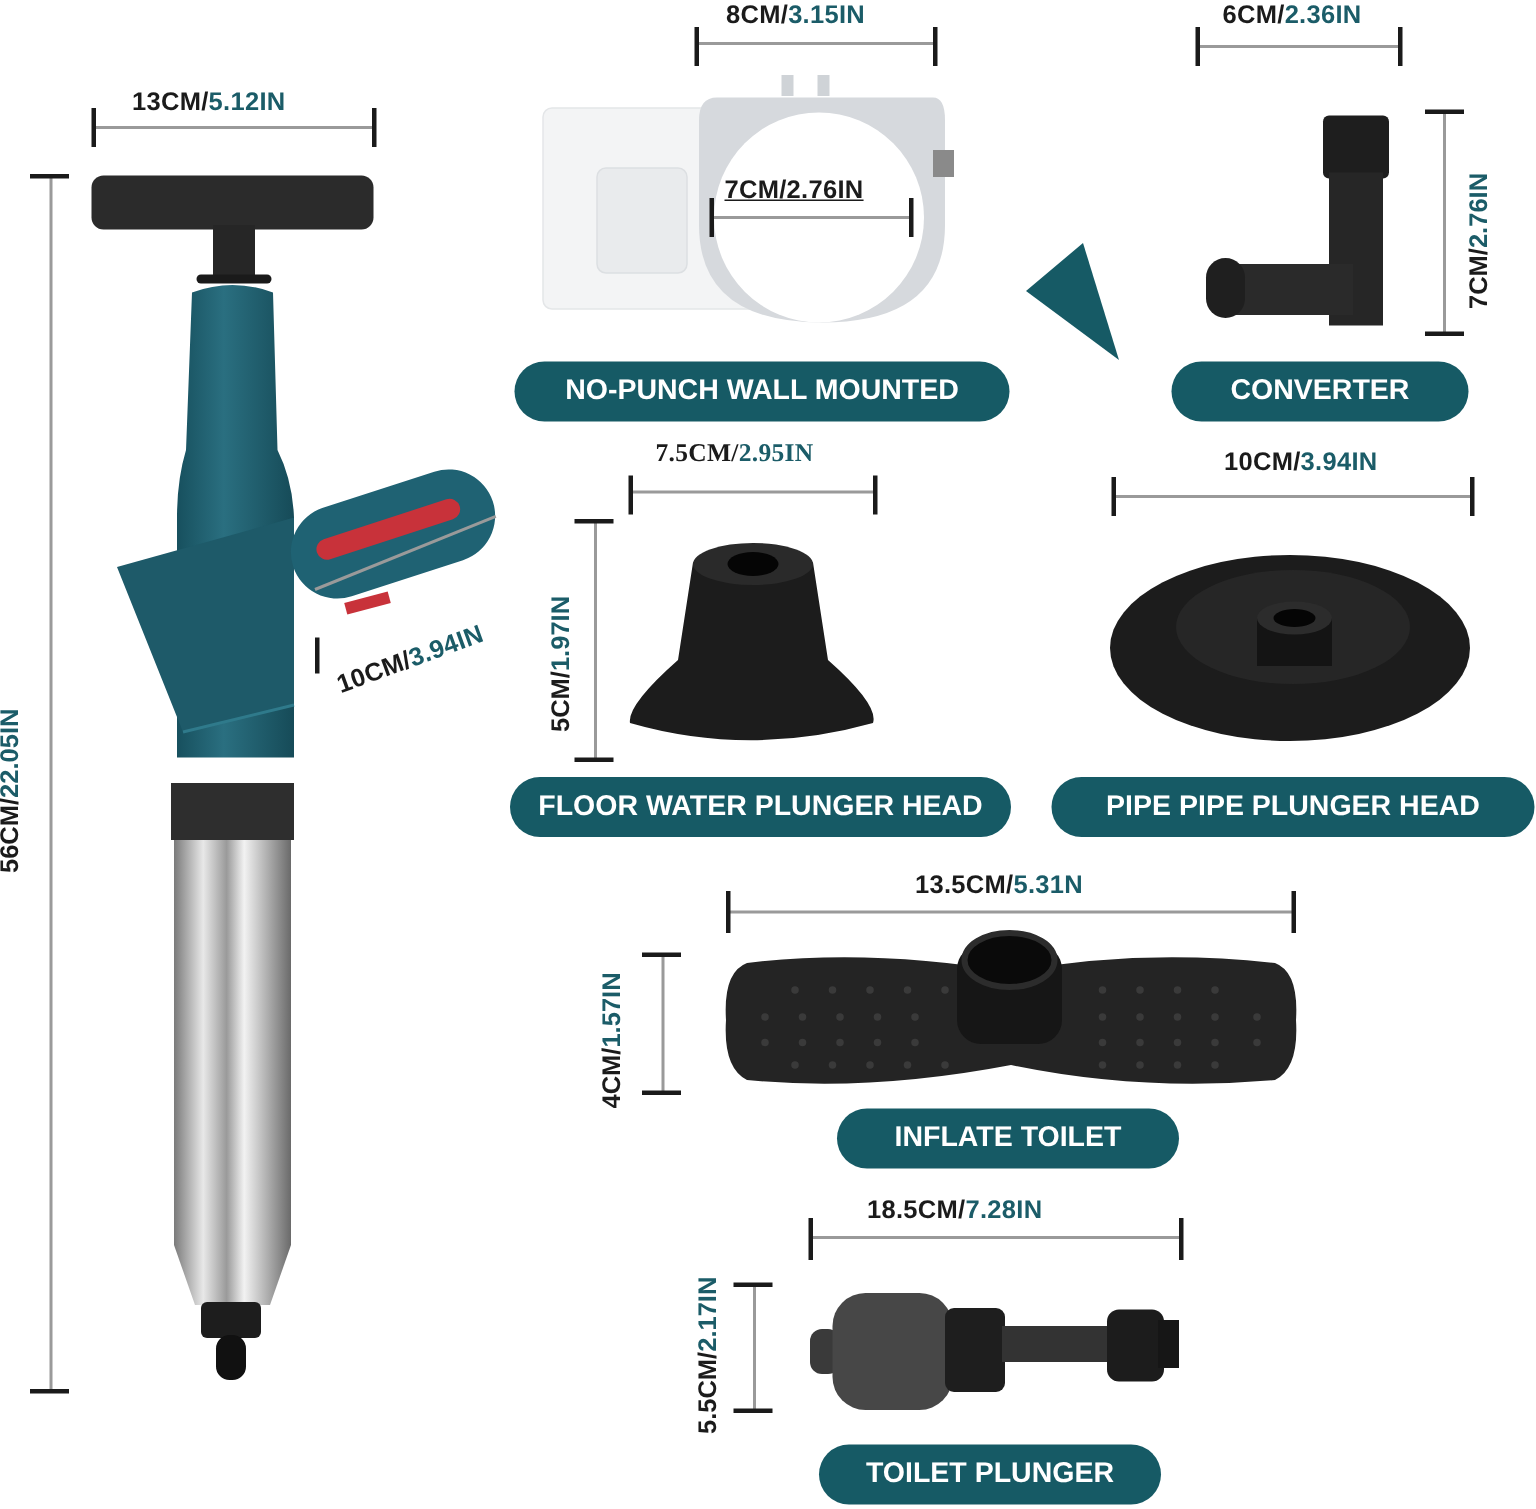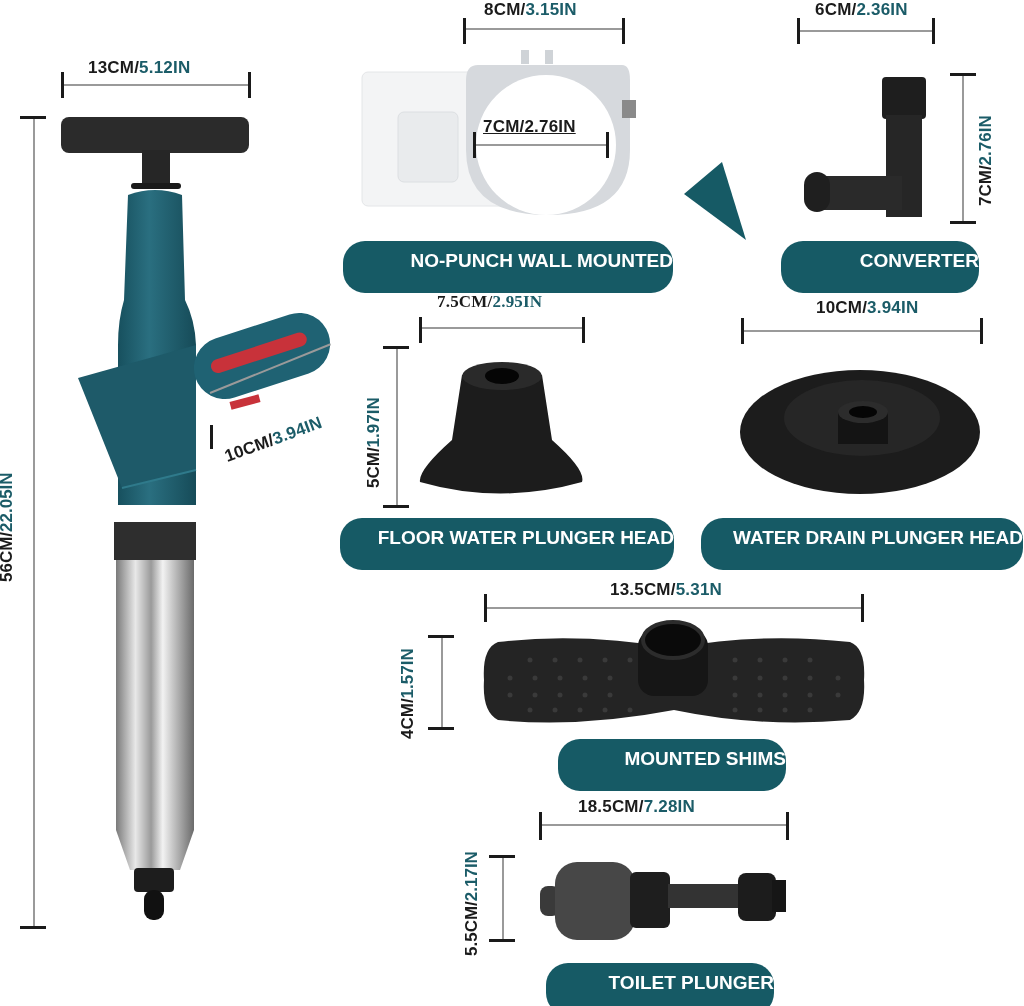--- a/index.html
+++ b/index.html
@@ -9,21 +9,21 @@
   .dim { position:absolute; font-weight:bold; font-size:17px; color:#1b1b1b; white-space:nowrap; letter-spacing:0.2px; }
   .dim .in { color:#1b5c68; }
   .vdim { position:absolute; font-weight:bold; font-size:17px; color:#1b1b1b; white-space:nowrap;
           transform-origin:left top; transform:rotate(-90deg); }
   .vdim .in { color:#1b5c68; }
   .hline { position:absolute; height:2px; background:#9a9a9a; }
   .tick { position:absolute; width:3px; background:#1a1a1a; }
   .vline { position:absolute; width:2px; background:#9a9a9a; }
   .htick { position:absolute; height:3px; background:#1a1a1a; }
   .pill { position:absolute; background:#165a65; color:#ffffff; font-weight:bold; font-size:19px;
-          border-radius:22px; height:52px; line-height:40px; text-align:right; white-space:nowrap; }
+          border-radius:22px; height:40px; line-height:40px; text-align:center; white-space:nowrap; }
 </style>
 </head>
 <body>
 
 <div>
 
   <div class="dim" style="left:88px; top:42px;margin-top:16px;">
     <span>13CM/</span><span class="in">5.12IN</span>
   </div>
   <div class="hline" style="left:62px; top:84px; width:188px;"></div>
@@ -170,21 +170,21 @@
   <div class="tick" style="left:980px; top:318px; height:26px;"></div>
 
   <svg class="abs" style="left:735px; top:360px;" width="250" height="145" viewBox="735 360 250 145">
     <ellipse cx="860" cy="432" rx="120" ry="62" fill="#1c1c1c"></ellipse>
     <ellipse cx="862" cy="418" rx="78" ry="38" fill="#262626"></ellipse>
     <rect x="838" y="412" width="50" height="32" fill="#141414"></rect>
     <ellipse cx="863" cy="412" rx="25" ry="11" fill="#2c2c2c"></ellipse>
     <ellipse cx="863" cy="412" rx="14" ry="6" fill="#050505"></ellipse>
   </svg>
 
-  <div class="pill" style="left:701px; top:518px; width:322px;">WATER DRAIN PLUNGER HEAD</div>
+  <div class="pill" style="left:701px; top:518px; width:322px;">PIPE PIPE PLUNGER HEAD</div>
 </div>
 
 <div>
   <div class="dim" style="left:610px; top:580px;">
     <span>13.5CM/</span><span class="in">5.31N</span>
   </div>
   <div class="hline" style="left:485px; top:607px; width:378px;"></div>
   <div class="tick" style="left:484px; top:594px; height:28px;"></div>
   <div class="tick" style="left:861px; top:594px; height:28px;"></div>
 
@@ -234,21 +234,21 @@
         <circle cx="838" cy="695" r="2.5"></circle>
       <circle cx="735" cy="710" r="2.5"></circle>
         <circle cx="760" cy="710" r="2.5"></circle>
         <circle cx="785" cy="710" r="2.5"></circle>
         <circle cx="810" cy="710" r="2.5"></circle>
     </g>
     <rect x="638" y="630" width="70" height="66" rx="16" fill="#161616"></rect>
     <ellipse cx="673" cy="640" rx="30" ry="18" fill="#0a0a0a" stroke="#2c2c2c" stroke-width="4"></ellipse>
   </svg>
 
-  <div class="pill" style="left:558px; top:739px; width:228px;">MOUNTED SHIMS</div>
+  <div class="pill" style="left:558px; top:739px; width:228px;">INFLATE TOILET</div>
 </div>
 
 <div>
   <div class="dim" style="left:578px; top:797px;">
     <span>18.5CM/</span><span class="in">7.28IN</span>
   </div>
   <div class="hline" style="left:540px; top:824px; width:248px;"></div>
   <div class="tick" style="left:539px; top:812px; height:28px;"></div>
   <div class="tick" style="left:786px; top:812px; height:28px;"></div>
 

